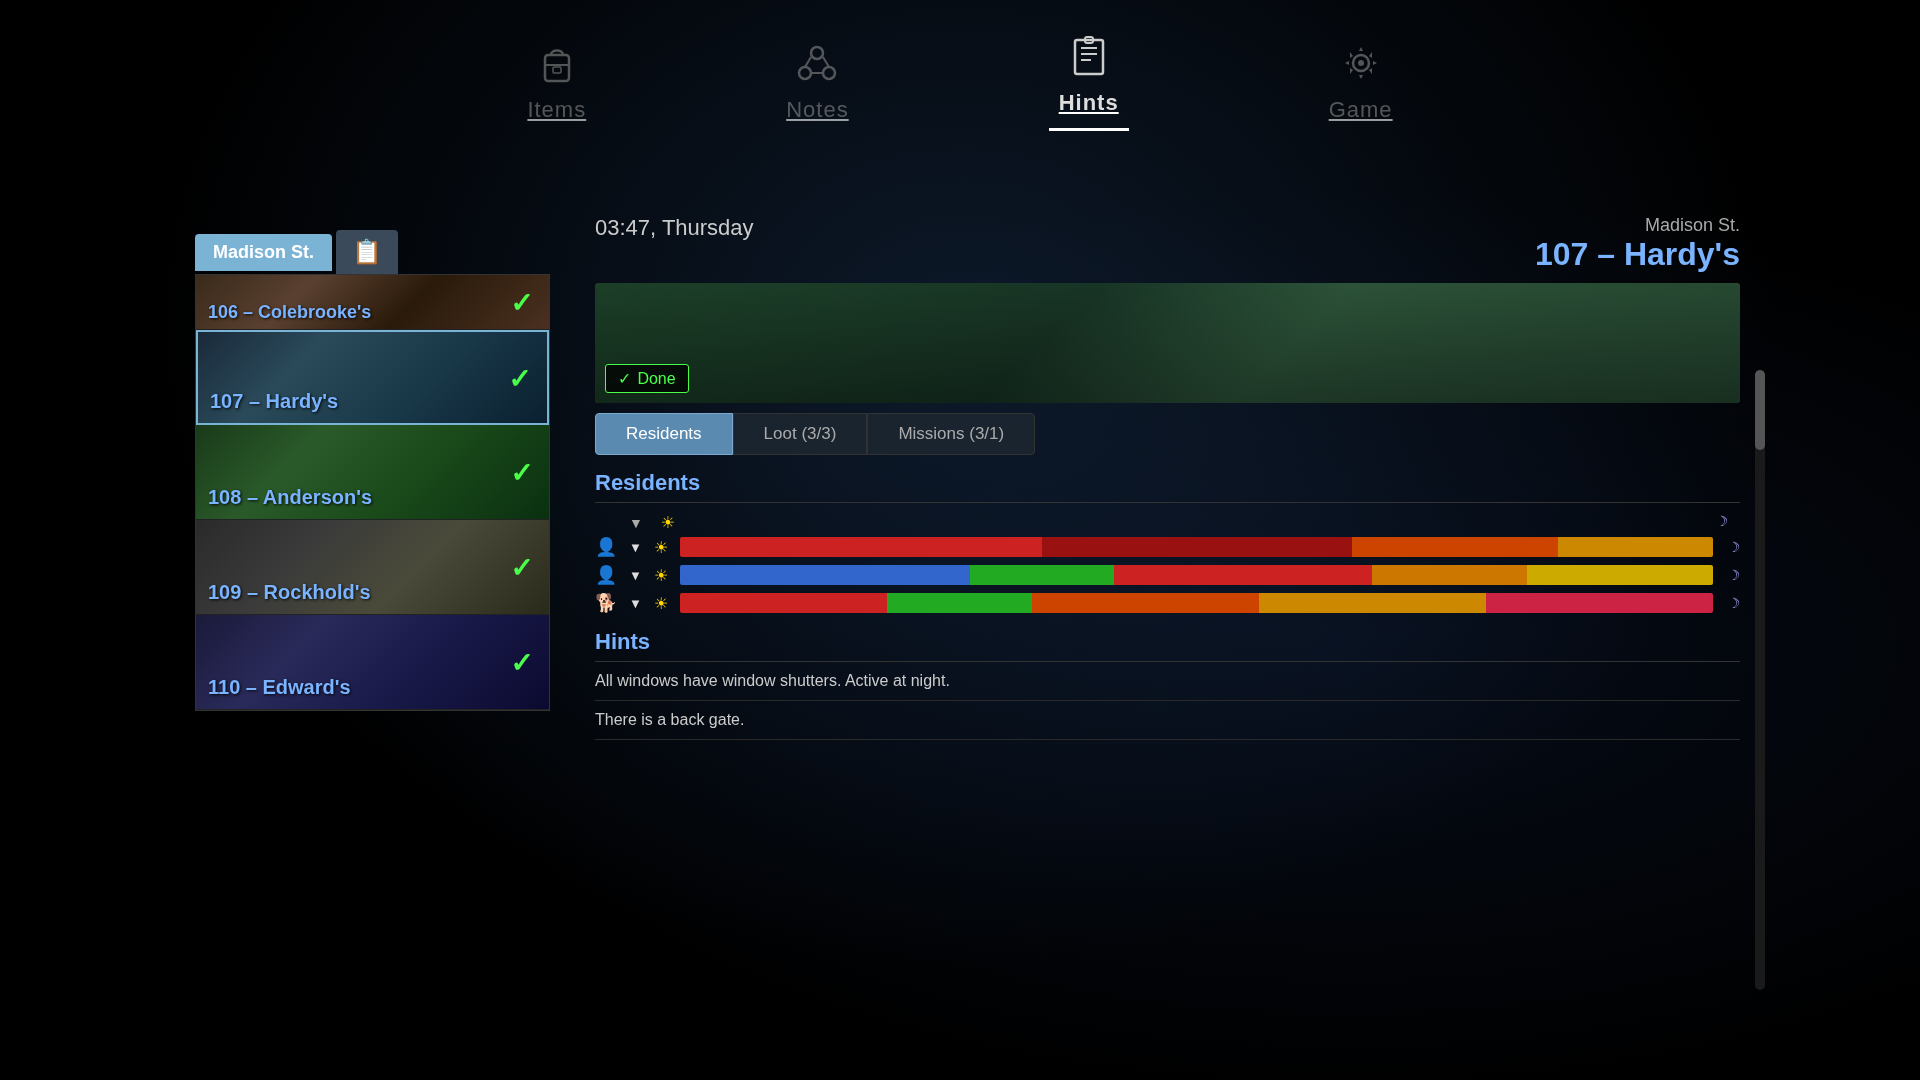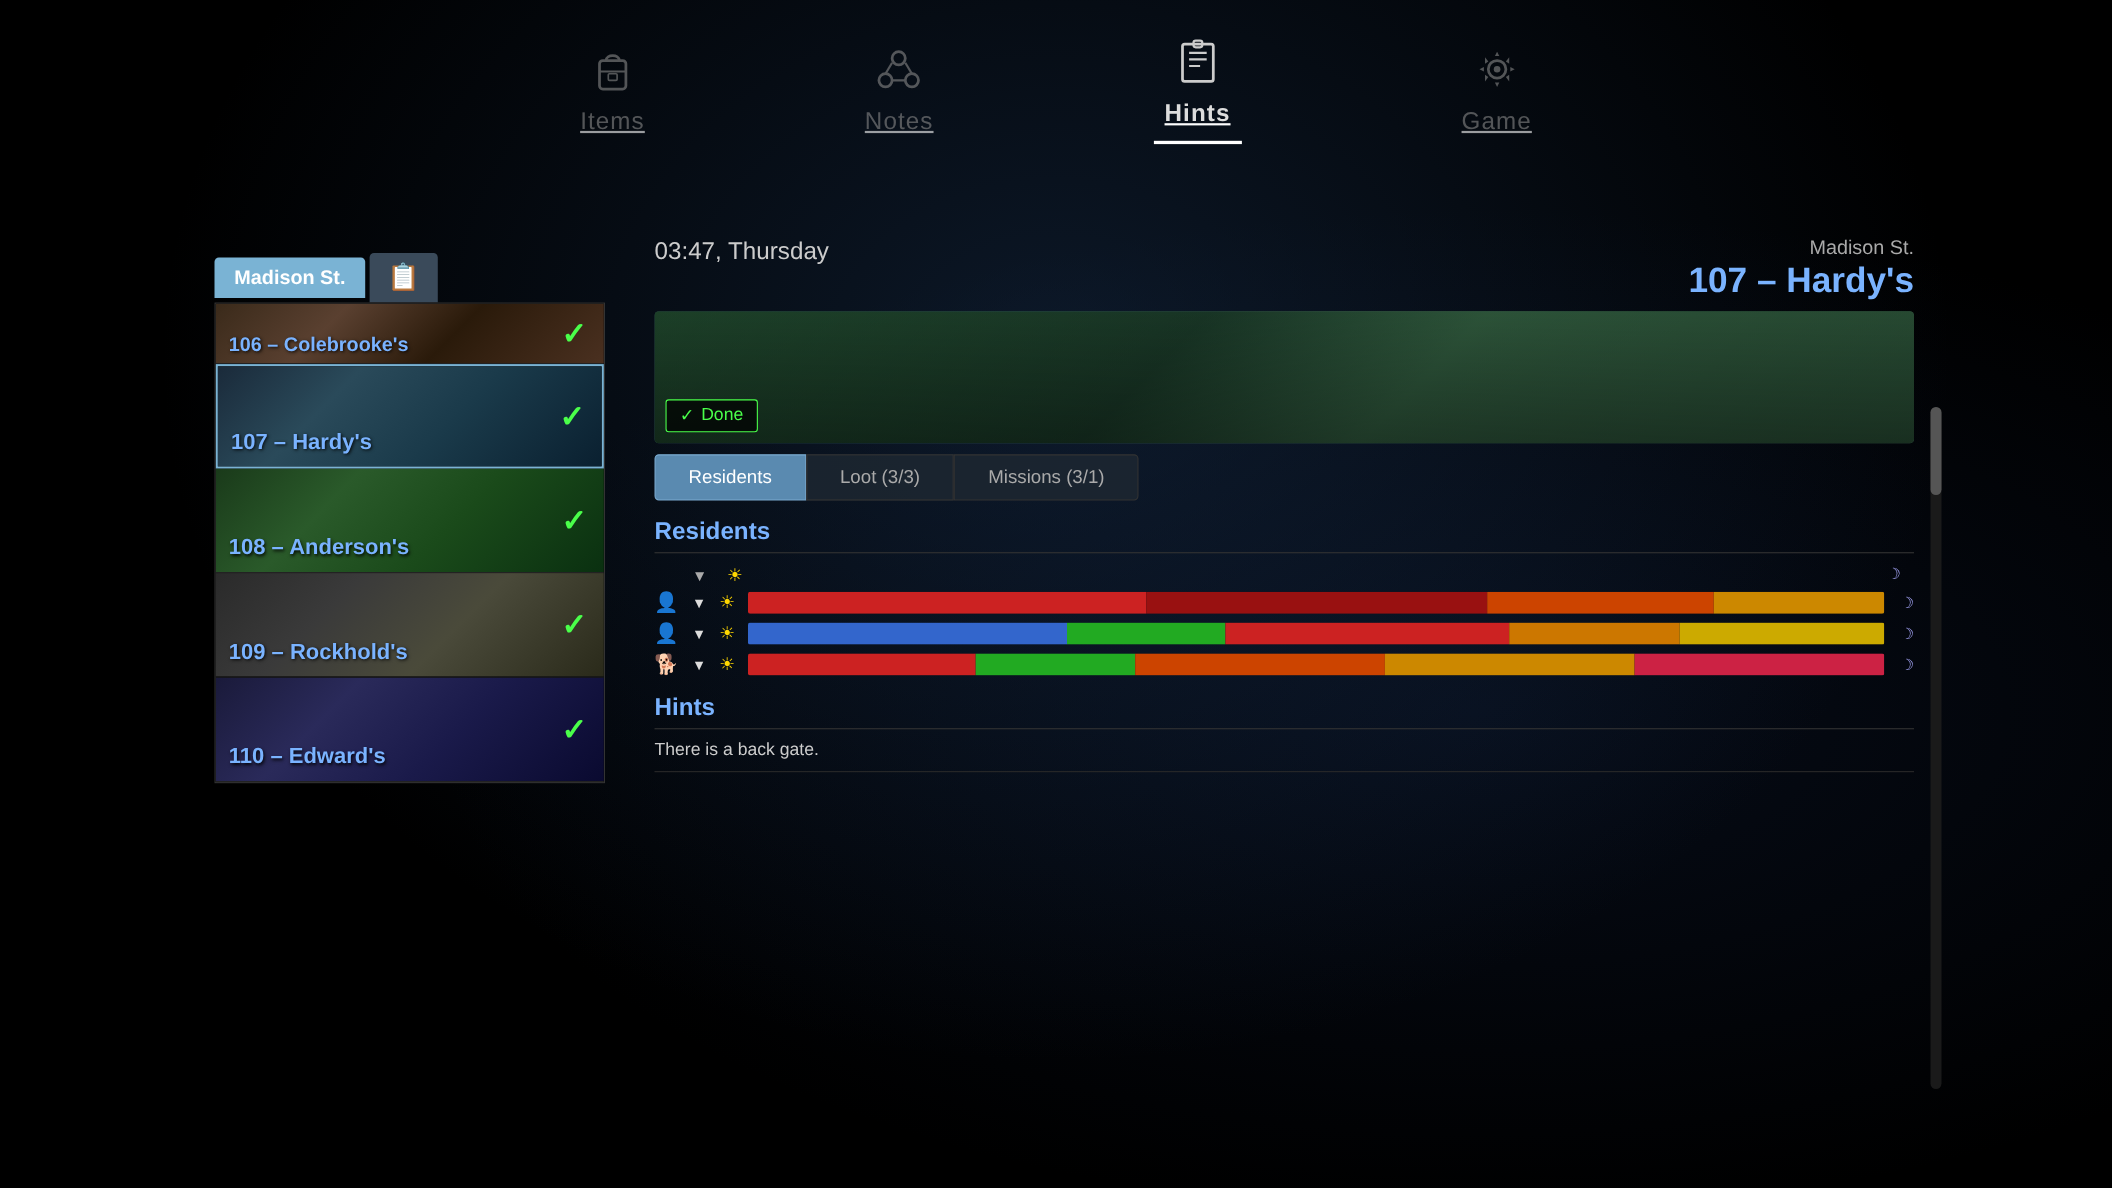--- a/index.html
+++ b/index.html
@@ -507,19 +507,20 @@
         <div style="width:22%; background:#cc4400; height:100%;"></div>
         <div style="width:22%; background:#cc8800; height:100%;"></div>
         <div style="width:22%; background:#cc2244; height:100%;"></div>
       </div>
       <span style="color:#aaaaff; font-size:14px; margin-left:8px;">☽</span>
     </div>
   </div>
 
   <div class="hints-section">
     <div class="section-title">Hints</div>
+    <div class="hint-text">All windows have window shutters. Active at night.</div>
     <div class="hint-text">There is a back gate.</div>
   </div>
 </div>
 
 <div class="scrollbar-track">
   <div class="scrollbar-thumb"></div>
 </div>
 
 </body></html>

